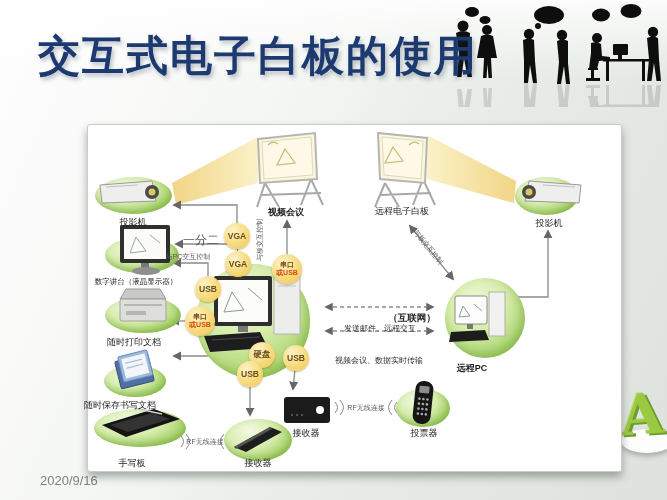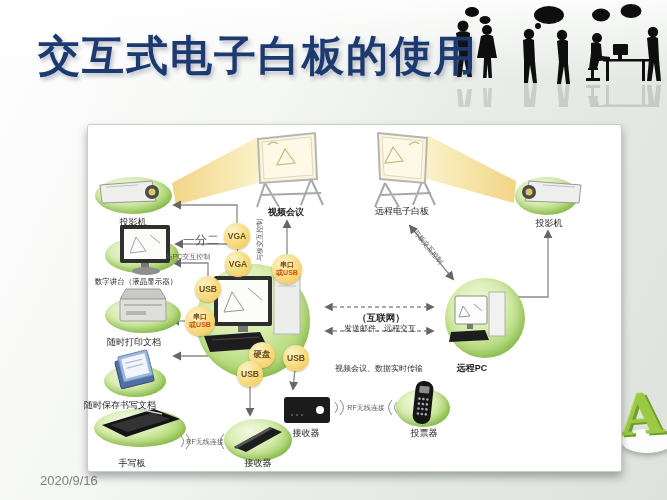--- a/index.html
+++ b/index.html
@@ -49,21 +49,21 @@
   .lbl{
     position:absolute;transform:translateX(-50%);white-space:nowrap;
     font-size:9px;color:#1c1c1c;z-index:7;
   }
   .lbl.small{font-size:7.5px;}
   .ann{
     position:absolute;transform:translateX(-50%);white-space:nowrap;
     font-size:7px;color:#555;z-index:7;
   }
   .ann.mid{font-size:8px;color:#333;margin-top:30px;}
-  .ann.net{font-size:9.5px;font-weight:bold;color:#222;}
+  .ann.net{font-size:9.5px;font-weight:bold;color:#222;margin-left:31px;}
   .rot-v{transform:rotate(-90deg);transform-origin:center;text-align:center;}
   .rot-d{transform:rotate(51deg);transform-origin:center;text-align:center;}
   .date{position:absolute;left:40px;top:473px;font-size:13px;color:#7f7f7f;z-index:2;}
   .disc{
     position:absolute;left:621px;top:429px;width:52px;height:24px;border-radius:50%;
     background:#fdfdfd;box-shadow:0 3px 5px rgba(60,70,60,.35);z-index:1;
   }
   .letterA{
     position:absolute;left:620px;top:381px;z-index:2;
     font-size:56px;font-weight:bold;font-family:"DejaVu Serif",serif;
@@ -342,21 +342,21 @@
     <div class="lbl" style="left:218px;top:302px;">接收器</div>
     <div class="lbl" style="left:336px;top:302px;">投票器</div>
     <div class="lbl" style="left:384px;top:237px;font-weight:bold;">远程PC</div>
 
     <div class="ann" style="left:113px;top:107px;font-size:12px;">一分二</div>
     <div class="ann" style="left:100px;top:127px;">与PC交互控制</div>
     <div class="ann rot-v" style="left:168px;top:110px;width:56px;transform:rotate(-90deg) translateY(-24px);">与板交互控制</div>
     <div class="ann rot-d" style="left:310px;top:117px;width:60px;transform:rotate(51deg);">与板交互控制</div>
     <div class="ann mid" style="left:292px;top:168px;">发送邮件、远程交互</div>
     <div class="ann net" style="left:293px;top:187px;">（互联网）</div>
-    <div class="ann mid" style="left:291px;top:208px;">视频会议、数据实时传输</div>
+    <div class="ann mid" style="left:291px;top:200px;">视频会议、数据实时传输</div>
     <div class="ann" style="left:117px;top:312px;">RF无线连接</div>
     <div class="ann" style="left:278px;top:278px;">RF无线连接</div>
   </div>
 
   <div class="date">2020/9/16</div>
 
   <div class="disc"></div>
   <div class="letterA">A</div>
 
 </div>

